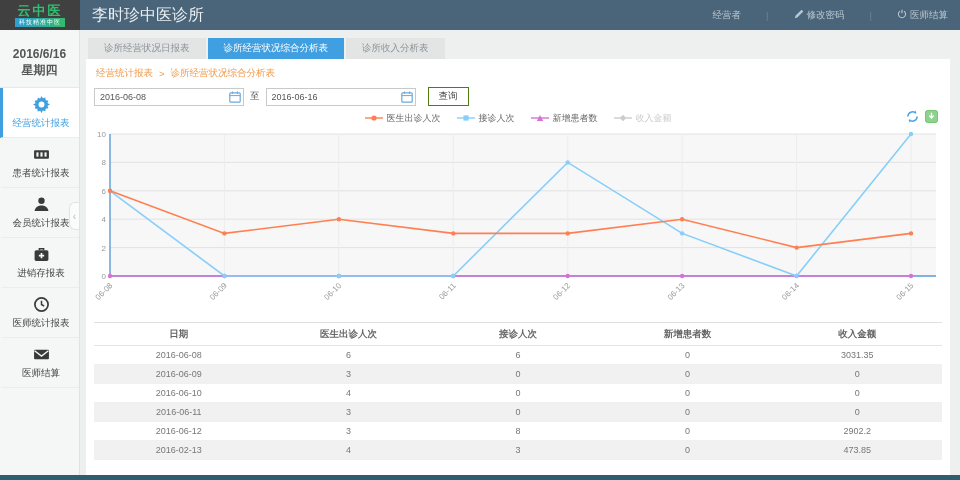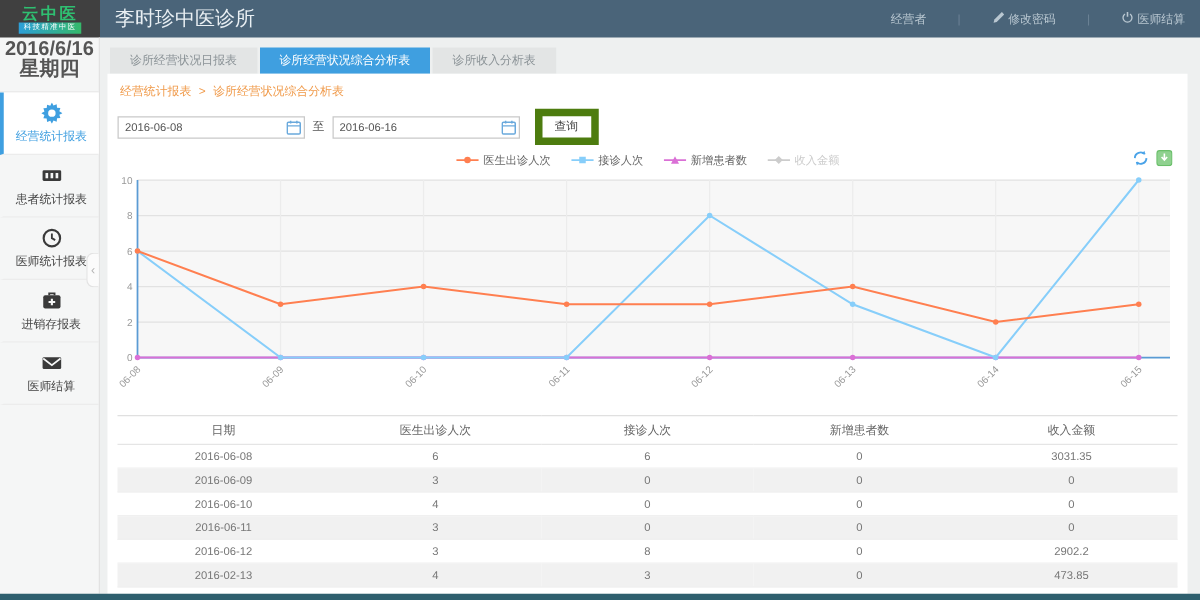--- a/index.html
+++ b/index.html
@@ -11,50 +11,50 @@
   .logo-title{color:#2fbf71;font-weight:bold;font-size:13px;line-height:13px;letter-spacing:2px}
   .logo-tag{font-size:6px;color:#fff;background:linear-gradient(90deg,#2d9fd8,#35b96a);padding:1px 4px;letter-spacing:1px;margin-top:1px;line-height:7px}
   .header-title{color:#e9eff3;font-size:16px;margin-left:12px}
   .header-right{margin-left:auto;display:flex;align-items:center;color:#b9c7d1;font-size:9.5px;gap:25px;padding-right:12px}
   .header-right .sep{color:#6d8396}
   .hbtn{display:flex;align-items:center;gap:3px;cursor:pointer}
 
   
   .layout{display:flex;height:445px}
   .sidebar{width:80px;background:#f5f6f6;border-right:1px solid #e2e2e2;position:relative;box-sizing:border-box;flex:none}
-  .side-date{text-align:center;padding:2px 0 9px;border-bottom:1px solid #e8e8e8;color:#555;font-size:16px;font-weight:bold;line-height:16px}
+  .side-date{text-align:center;padding:16px 0 9px;border-bottom:1px solid #e8e8e8;color:#555;font-size:12px;font-weight:bold;line-height:16px}
   .menu-item{display:flex;flex-direction:column;align-items:center;justify-content:center;height:50px;border-bottom:1px solid #ececec;color:#444;font-size:9.5px;gap:4px;cursor:pointer;border-left:3px solid transparent;box-sizing:border-box}
   .menu-item .mi-icon{color:#3a3a3a;height:17px;line-height:0}
   .menu-item.active{background:#fff;border-left-color:#3f9fe0;color:#3f9fe0}
   .menu-item.active .mi-icon{color:#3f9fe0}
   .collapse{position:absolute;right:0;top:172px;width:9px;height:26px;background:#fbfbfb;border:1px solid #e3e3e3;border-right:none;border-radius:6px 0 0 6px;display:flex;align-items:center;justify-content:center;color:#b5b5b5;font-size:10px;cursor:pointer}
 
   .content{flex:1;padding:8px 10px 0 6px;display:flex;flex-direction:column;box-sizing:border-box;min-width:0}
   .tabs{display:flex;gap:2px;margin-left:2px}
   .tab{background:#e3e5e5;color:#8a9296;font-size:9.5px;padding:4px 16px;cursor:pointer;white-space:nowrap}
   .tab.active{background:#3f9fe0;color:#fff}
   .panel{background:#fff;flex:1;padding:4px 8px 0;box-sizing:border-box;overflow:hidden}
 
   .breadcrumb{color:#f09a4a;font-size:9.5px;padding:4px 0 7px 2px;display:flex;gap:6px;align-items:center}
   .filter{display:flex;align-items:center;gap:6px;font-size:9.5px;color:#555}
   .date-input{position:relative;width:150px}
   .date-input input{width:100%;height:18px;border:1px solid #c9c9c9;font-size:9px;color:#555;padding:0 18px 0 5px;box-sizing:border-box;font-family:inherit;background:#fff}
   .date-input .cal{position:absolute;right:3px;top:3px;line-height:0}
-  .query-btn{border:6px solid #4d7c0f;background:#fff;font-size:9.5px;color:#444;padding:2px 10px;margin-left:6px;cursor:pointer;font-family:Liberation Sans, sans-serif}
+  .query-btn{border:1px solid #4d7c0f;background:#fff;font-size:9.5px;color:#444;padding:2px 10px;margin-left:6px;cursor:pointer;font-family:Liberation Sans, sans-serif}
 
   .chart-block{position:relative;margin-top:4px}
   .legend{display:flex;justify-content:center;gap:16px;align-items:center;height:16px;font-size:9px;color:#666}
   .legend-item{display:flex;align-items:center;gap:4px;cursor:pointer}
   .legend-item.disabled{color:#ccc}
   .chart-actions{position:absolute;right:4px;top:0;display:flex;gap:6px;align-items:center;color:#4aa3e8}
   .chart-actions span{line-height:0;cursor:pointer}
   .chart-svg{display:block;margin-top:2px}
 
   .data-table{width:100%;border-collapse:collapse;margin-top:14px;font-size:9px;color:#777;table-layout:fixed}
-  .data-table th{font-weight:normal;color:#666;height:20px;border-top:1px solid #e0e0e0;border-bottom:1px solid #e5e5e5;font-size:9.5px;text-align:center}
+  .data-table th{font-weight:bold;color:#666;height:20px;border-top:1px solid #e0e0e0;border-bottom:1px solid #e5e5e5;font-size:9.5px;text-align:center}
   .data-table td{height:16px;text-align:center;border-bottom:1px solid #f0f0f0}
   .data-table tbody tr:nth-child(even) td{background:#f1f1f1}
 
   .bottom-bar{position:absolute;left:0;bottom:0;width:960px;height:5px;background:#2e5f6e}
 </style>
 </head>
 <body>
 
 <div class="header">
   <div class="logo">
@@ -99,32 +99,39 @@
           <span class="mi-icon"><svg viewBox="0 0 16 16" width="17" height="17">
               <rect x="1" y="4" width="14" height="8" rx="1" fill="currentColor"></rect>
               <rect x="3.2" y="6" width="2" height="4" fill="#f5f6f6"></rect>
               <rect x="7" y="6" width="2" height="4" fill="#f5f6f6"></rect>
               <rect x="10.8" y="6" width="2" height="4" fill="#f5f6f6"></rect>
             </svg></span>
           <span>患者统计报表</span>
         </div>
         <div class="menu-item">
           <span class="mi-icon"><svg viewBox="0 0 16 16" width="17" height="17">
-              <circle cx="8" cy="8" r="6.2" fill="none" stroke="currentColor" stroke-width="1.6"></circle>
-              <path d="M8 4.5V8l2.5 1.5" fill="none" stroke="currentColor" stroke-width="1.4"></path>
-            </svg></span>
-          <span>医师统计报表</span>
+              <circle cx="8" cy="4.5" r="3" fill="currentColor"></circle>
+              <path d="M1.5 14c.6-3.5 3.4-5 6.5-5s5.9 1.5 6.5 5z" fill="currentColor"></path>
+            </svg></span>
+          <span>会员统计报表</span>
         </div>
         <div class="menu-item">
           <span class="mi-icon"><svg viewBox="0 0 16 16" width="17" height="17">
               <path d="M6 4V2.5h4V4" fill="none" stroke="currentColor" stroke-width="1.4"></path>
               <rect x="1.5" y="4" width="13" height="10" rx="1.5" fill="currentColor"></rect>
               <path d="M8 6.5v5M5.5 9h5" stroke="#f5f6f6" stroke-width="1.6"></path>
             </svg></span>
           <span>进销存报表</span>
+        </div>
+        <div class="menu-item">
+          <span class="mi-icon"><svg viewBox="0 0 16 16" width="17" height="17">
+              <circle cx="8" cy="8" r="6.2" fill="none" stroke="currentColor" stroke-width="1.6"></circle>
+              <path d="M8 4.5V8l2.5 1.5" fill="none" stroke="currentColor" stroke-width="1.4"></path>
+            </svg></span>
+          <span>医师统计报表</span>
         </div>
         <div class="menu-item">
           <span class="mi-icon"><svg viewBox="0 0 16 16" width="17" height="17">
               <rect x="1" y="3.5" width="14" height="9" rx="1" fill="currentColor"></rect>
               <path d="M1.5 4.5L8 9.5l6.5-5" fill="none" stroke="#f5f6f6" stroke-width="1.3"></path>
             </svg></span>
           <span>医师结算</span>
         </div>
       </div>
     <div class="collapse">‹</div>

